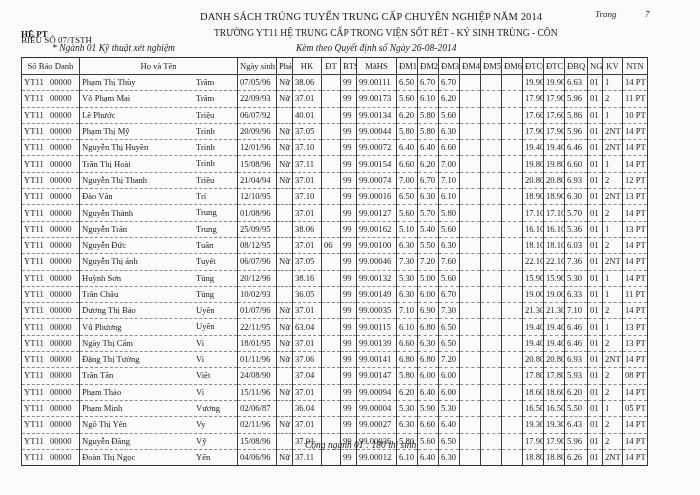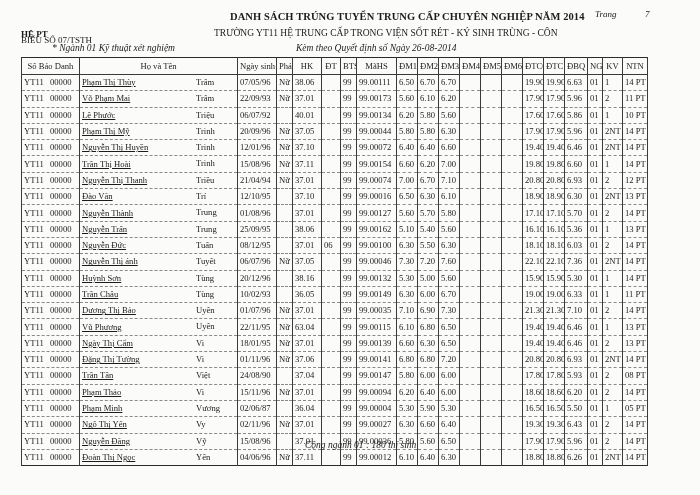--- a/index.html
+++ b/index.html
@@ -5,21 +5,21 @@
   html, body { margin: 0; padding: 0; }
   body {
     width: 700px; height: 495px; overflow: hidden;
     background: #fbfbfa;
     font-family: "Liberation Serif", "DejaVu Serif", serif;
     color: #1b1b1b;
     position: relative;
   }
   .hdr { position: absolute; font-size: 10px; white-space: nowrap; }
   .form-no { left: 21px; top: 12px; font-size: 9px; margin-top: 23px; }
-  .title { left: 200px; top: 11px; font-weight: bold; font-size: 10.5px; letter-spacing: 0.1px; margin-left: 30px; }
+  .title { left: 200px; top: 11px; font-weight: normal; font-size: 10.5px; letter-spacing: 0.1px; }
   .page-lbl { left: 595px; top: 9px; font-style: italic; font-size: 9px; }
   .page-num { left: 645px; top: 9px; font-style: italic; font-size: 9px; }
   .system { left: 21px; top: 29px; font-weight: bold; font-size: 9px; }
   .school { left: 214px; top: 28px; font-size: 9.5px; }
   .major { left: 52px; top: 43px; font-style: italic; font-size: 9.5px; }
   .decision { left: 296px; top: 43px; font-style: italic; font-size: 9.5px; }
   .footer { left: 305px; top: 440px; font-style: italic; font-size: 9.5px; }
 
   table.list {
     position: absolute; left: 21px; top: 57px;
@@ -39,21 +39,21 @@
     white-space: nowrap;
     overflow: hidden;
     text-align: left;
   }
   table.list th {
     font-weight: normal;
     text-align: center;
     border-bottom: 1px solid #3a3a3a;
     height: 16px;
   }
-  table.list td.name-cell { position: relative; text-decoration: underline; }
+  table.list td.name-cell { position: relative; }
   .given { position: absolute; left: 116px; top: 0; }
   .sbd-pre { display: inline-block; width: 26px; }
   td.r { text-align: right; padding-right: 3px; }
 </style>
 </head>
 <body>
 
 <div class="hdr form-no">BIỂU SỐ 07/TSTH</div>
 <div class="hdr title">DANH SÁCH TRÚNG TUYỂN TRUNG CẤP CHUYÊN NGHIỆP NĂM 2014</div>
 <div class="hdr page-lbl">Trang</div>

